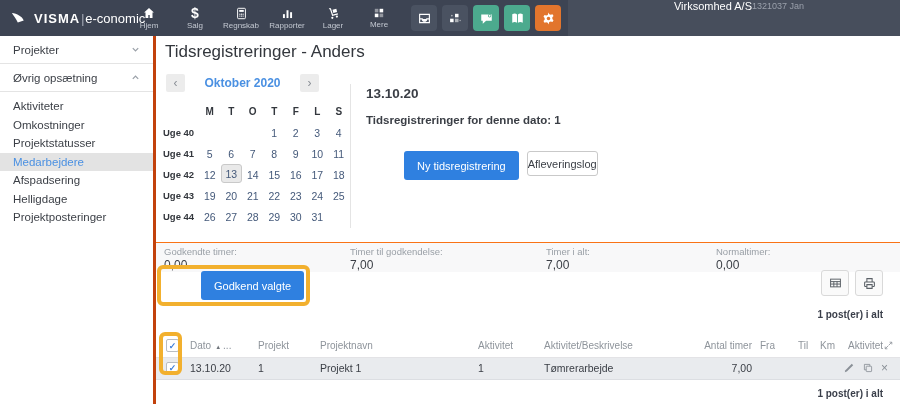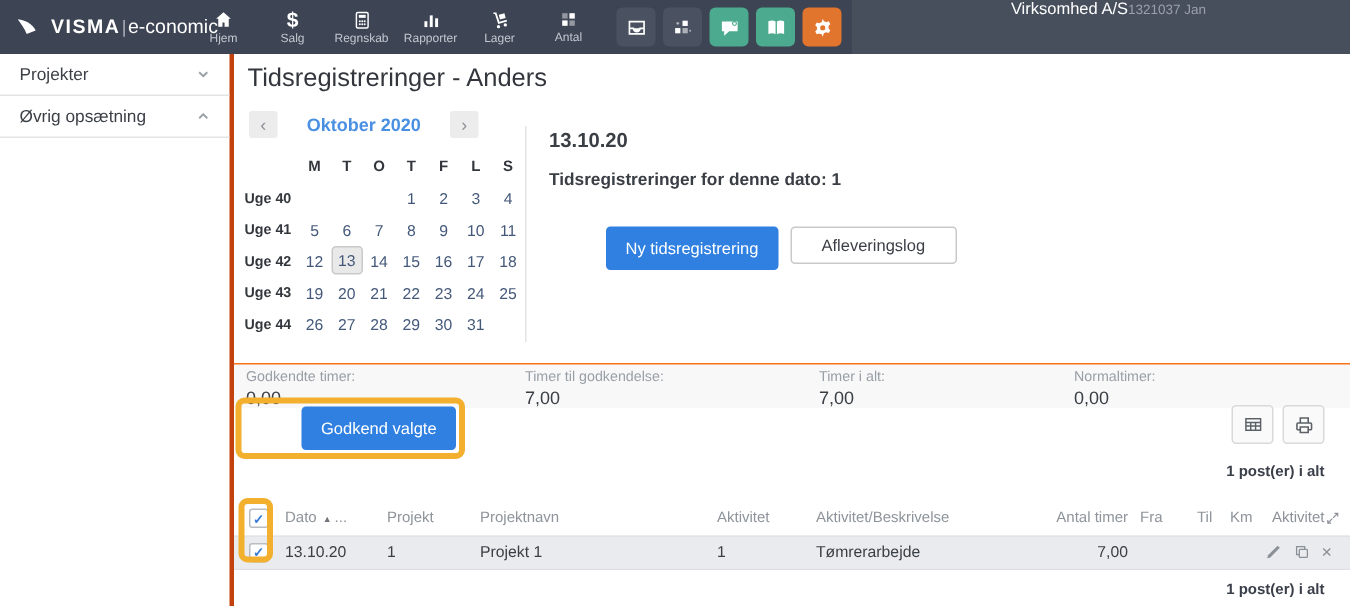--- a/index.html
+++ b/index.html
@@ -54,21 +54,21 @@
   .cal-day.selected { background:#e9e9e9; border:1px solid #c9c9c9; border-radius:3px; height:19px; }
   .cal-day.empty { cursor:default; }
 
   .vdivider { position:absolute; left:194px; top:48px; height:144px; width:1px; background:#e4e4e4; }
 
   .day-panel { position:absolute; left:210px; top:50px; }
   .dp-date { font-size:13.5px; font-weight:bold; color:#3a3e45; }
   .dp-line { margin-top:13px; font-size:11.5px; font-weight:bold; color:#3a3e45; }
   .dp-buttons { margin-top:25px; display:flex; gap:8px; }
   .btn-blue { background:#2f80e0; color:#fff; border:none; border-radius:3px; font-size:11px; padding:0 13px; height:29px; font-family:inherit; cursor:pointer;margin-left:38px; }
-  .btn-white { background:#fff; color:#3a3e45; border:1px solid #c9c9c9; border-radius:3px; font-size:11px; padding:0 20px; height:25px; font-family:inherit; cursor:pointer; }
+  .btn-white { background:#fff; color:#3a3e45; border:1px solid #c9c9c9; border-radius:3px; font-size:11px; padding:0 0; height:25px; font-family:inherit; cursor:pointer; }
 
   .summary { position:absolute; left:0; right:0; top:206px; height:30px; background:#f8f8f9; border-top:1px solid #f97316; }
   .sum-group { position:absolute; top:3px; }
   .sum-label { font-size:9.5px; color:#999fa6; }
   .sum-value { font-size:12px; color:#3a3e45; margin-top:1px; }
   .sg0 { left:8px; } .sg1 { left:194px; } .sg2 { left:390px; } .sg3 { left:560px; }
 
   .approve-wrap { position:absolute; left:1px; top:229px; border:4px solid #f2b02e; border-radius:6px; padding:2px; display:inline-block; z-index:3; }
 
   .tools { position:absolute; right:17px; top:234px; display:flex; gap:6px; }
@@ -161,21 +161,21 @@
       </div>
       <div class="nav-item">
         <span style="display:flex;">
             <svg viewBox="0 0 20 20" width="12" height="12" fill="#fff">
               <rect x="3" y="3" width="6" height="6" opacity=".45"></rect>
               <rect x="11" y="3" width="6" height="6"></rect>
               <rect x="3" y="11" width="6" height="6"></rect>
               <rect x="11" y="11" width="6" height="6" opacity=".45"></rect>
             </svg>
           </span>
-        <span class="nav-label">Antal</span>
+        <span class="nav-label">Mere</span>
       </div>
     </div>
 
 
     <div class="quick">
       <div class="qbtn dark">
         <span style="display:flex;">
             <svg viewBox="0 0 20 20" width="15" height="15" fill="none" stroke="#fff" stroke-width="1.5">
               <path d="M3.5 4.5h13v11h-13z"></path>
               <path d="M3.5 10.5H7a3 3 0 0 0 6 0h3.5" fill="#fff"></path>
@@ -234,20 +234,29 @@
           </svg>
         </span>
     </div>
     <div class="side-section">
       <span>Øvrig opsætning</span>
       <span class="chev">
           <svg width="9" height="9" viewBox="0 0 10 10" fill="none" stroke="currentColor" stroke-width="1.4">
             <path d="M2 6.5l3-3 3 3"></path>
           </svg>
         </span>
+    </div>
+    <div class="side-items">
+      <a class="side-item">Aktiviteter</a>
+      <a class="side-item">Omkostninger</a>
+      <a class="side-item">Projektstatusser</a>
+      <a class="side-item active">Medarbejdere</a>
+      <a class="side-item">Afspadsering</a>
+      <a class="side-item">Helligdage</a>
+      <a class="side-item">Projektposteringer</a>
     </div>
   </div>
 
   <div class="main">
     <h1 class="page-title">Tidsregistreringer - Anders</h1>
 
     <div class="calendar">
       <div class="cal-header">
         <div class="cal-nav">
             <span>‹</span>

